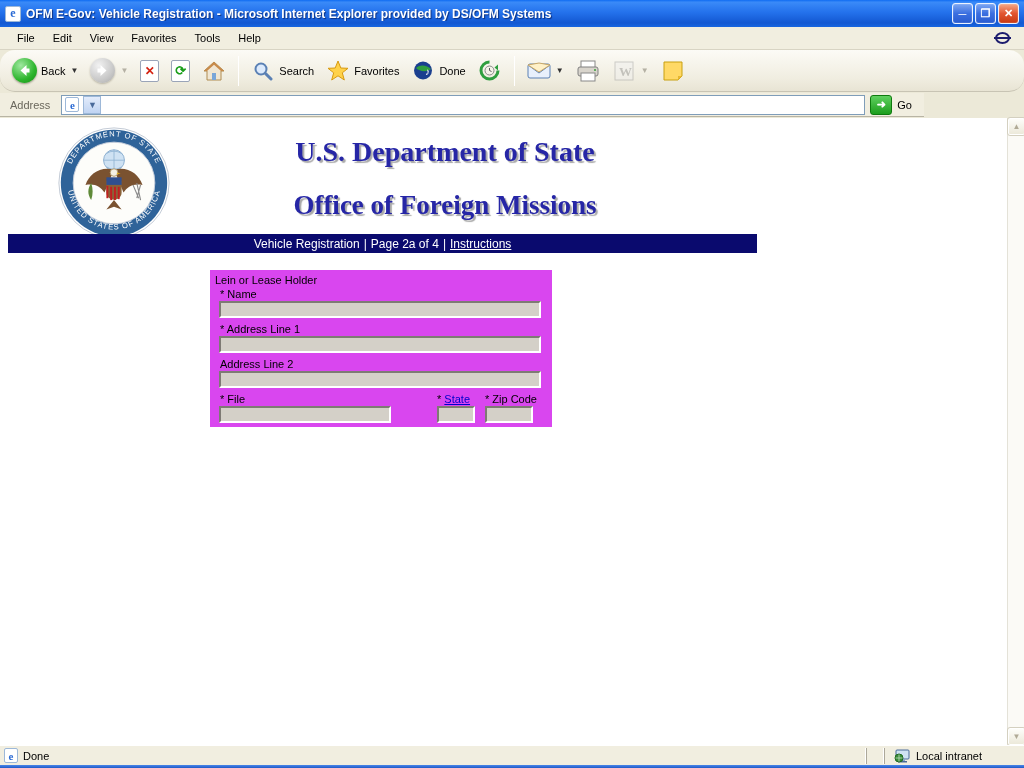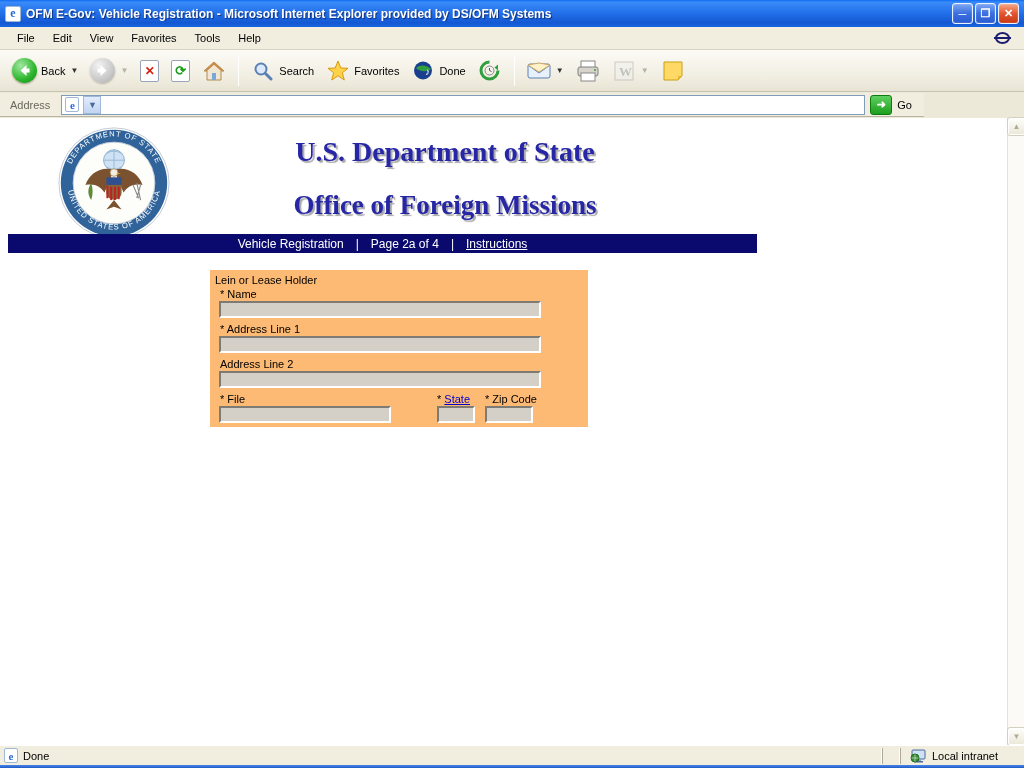--- a/index.html
+++ b/index.html
@@ -26,21 +26,21 @@
   .menubar { position:absolute; left:0; top:27px; width:1024px; height:23px; background:#f1eee0;
     border-bottom:1px solid #d8d4c4; display:flex; align-items:center; padding-left:8px; }
   .menu-item { padding:3px 9px; color:#000; }
   .throbber { position:absolute; right:12px; top:3px; width:20px; height:16px; display:flex; align-items:center; justify-content:center; }
   .throbber .glyph { width:15px; height:12px; border:2px solid #1c1c6e; border-radius:50%; position:relative; }
   .throbber .glyph::after { content:""; position:absolute; left:-3px; right:-3px; top:3px; height:2px; background:#1c1c6e; }
 
   
   .toolbar { position:absolute; left:0; top:50px; width:1024px; height:42px;
     background:linear-gradient(180deg,#fcfbf6 0%,#f0ede0 70%,#e8e4d4 100%);
-    border-bottom:1px solid #c8c4b4; display:flex; align-items:center; padding-left:8px; gap:4px; }
+    border-bottom:1px solid #c8c4b4; display:flex; align-items:center; padding-left:8px; gap:4px;border-radius:15px; }
   .tb-group { display:flex; align-items:center; gap:4px; padding:2px 4px; }
   .tb-label { font-size:11px; color:#000; }
   .tb-sep { width:1px; height:30px; background:#cdc9ba; border-right:1px solid #fff; margin:0 4px; }
   .dd { font-size:8px; color:#333; margin-left:1px; }
   .dd.disabled { color:#b5b1a4; }
   .circle-btn { width:25px; height:25px; border-radius:50%; display:flex; align-items:center; justify-content:center; }
   .circle-btn.back { background:radial-gradient(circle at 35% 30%,#9fe89f,#2db52d 60%,#138a13); box-shadow:0 1px 2px #9a9684; }
   .circle-btn.fwd { background:radial-gradient(circle at 35% 30%,#f2f2f2,#c9c9c9 60%,#a8a8a8); box-shadow:0 1px 2px #b8b4a4; }
   .circle-btn svg { display:block; }
   .doc-icon { width:19px; height:22px; background:#fff; border:1px solid #9aa4b8; border-radius:2px;
@@ -72,25 +72,25 @@
     color:#b0aa96; font-size:8px; }
   .sb-btn.up { top:0; } .sb-btn.down { bottom:0; }
 
   
   .seal { position:absolute; left:57px; top:8px; width:114px; height:114px; }
   .page-title-1 { position:absolute; left:170px; top:18px; width:550px; text-align:center;
     font-family:"Liberation Serif",serif; font-weight:bold; font-size:28px; color:#2626a6; text-shadow:2px 2px 1px #a9a9a9; }
   .page-title-2 { position:absolute; left:170px; top:72px; width:550px; text-align:center;
     font-family:"Liberation Serif",serif; font-weight:bold; font-size:27px; color:#2626a6; text-shadow:2px 2px 1px #a9a9a9; }
   .navstrip { position:absolute; left:8px; top:116px; width:749px; height:19px; background:#0a0a6e;
-    display:flex; align-items:center; justify-content:center; gap:12px; color:#fff; font-size:12px; }
+    display:flex; align-items:center; justify-content:center; gap:4px; color:#fff; font-size:12px; }
   .navstrip a { color:#fff; text-decoration:underline; }
 
   
-  .form-panel { position:absolute; left:210px; top:152px; width:378px; height:157px; background:#fdba74;text-decoration:underline; }
+  .form-panel { position:absolute; left:210px; top:152px; width:342px; height:157px; background:#d946ef;text-decoration:underline; }
   .fp-label { position:absolute; font-size:11px; color:#000; white-space:nowrap; }
   .fp-link { color:#0000cc; text-decoration:underline; }
   .tb-input { position:absolute; height:17px; background:#d4d0c8;
     border:2px solid; border-color:#7e7a74 #ffffff #ffffff #7e7a74;
     font-family:"Liberation Sans",sans-serif; font-size:11px; padding:0 2px; }
 
   
   .btn-row { position:absolute; left:288px; top:329px; display:flex; gap:14px; align-items:flex-start; }
   .push-btn { height:20px; padding:0 10px; background:#d6d2ca; font-size:11px; color:#000;
     border:2px solid; border-color:#ffffff #6d6a64 #6d6a64 #ffffff; box-shadow:1px 1px 0 #40403c; }
@@ -350,21 +350,21 @@
       <span class="sb-btn down">▼</span>
     </div>
   </div>
 
   <div class="statusbar">
     <span class="sb-left">
       <span class="ie-mini">e</span>
       <span>Done</span>
     </span>
     <span class="sb-pane spacer"></span>
-    <span class="sb-pane" style="width:124px;">
+    <span class="sb-pane" style="width:140px;">
       <svg width="18" height="14" viewBox="0 0 18 14">
         <rect x="3" y="1" width="13" height="9" rx="1" fill="#cfe2f3" stroke="#4a6a9a"></rect>
         <rect x="7" y="10" width="5" height="2" fill="#8aa4c8"></rect>
         <rect x="5" y="12" width="9" height="1.5" fill="#4a6a9a"></rect>
         <circle cx="6" cy="9" r="4" fill="#3a8a3a" stroke="#1f6a1f"></circle>
         <path d="M2.5 9 h7 M6 5.5 v7" stroke="#bfe0bf" stroke-width="0.8"></path>
       </svg>
       <span>Local intranet</span>
     </span>
   </div>

